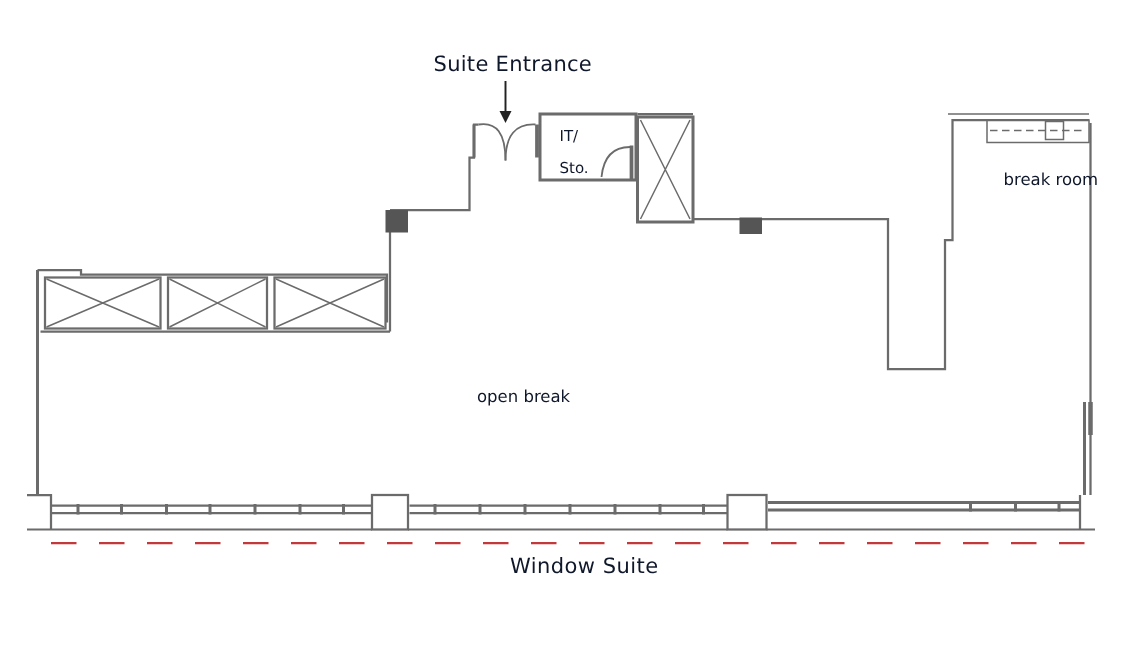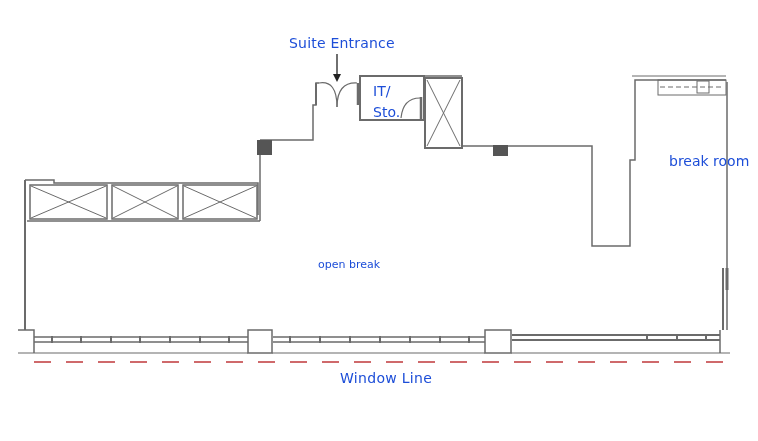--- a/index.html
+++ b/index.html
@@ -1,21 +1,21 @@
 <!DOCTYPE html>
 <html><head>
 <meta charset="utf-8">
 <style>
   html, body { margin: 0; padding: 0; background: #ffffff; }
   body { width: 758px; height: 441px; position: relative; overflow: hidden; font-family: "DejaVu Sans", sans-serif; }
   svg { position: absolute; left: 0; top: 0; }
-  .lbl { position: absolute; color: #1d4ed8; white-space: nowrap; }
+  .lbl { position: absolute; color: #0f172a; white-space: nowrap; }
   .suite { left: 289px; top: 35px; font-size: 14px; letter-spacing: 0.2px; }
-  .it { left: 373px; top: 81px; font-size: 14px; line-height: 21px; }
-  .break { left: 669px; top: 113px; font-size: 14px; margin-top: 40px; }
+  .it { left: 373px; top: 81px; font-size: 10px; line-height: 21px; }
+  .break { left: 669px; top: 113px; font-size: 11px; }
   .open { left: 318px; top: 258px; font-size: 11px; }
   .window { left: 340px; top: 370px; font-size: 14px; letter-spacing: 0.3px; }
 </style>
 </head>
 <body>
 
 <svg width="758" height="441" viewBox="0 0 758 441" xmlns="http://www.w3.org/2000/svg">
   <g fill="none" stroke="#6b6b6b" stroke-width="1.5">
 
     <path d="M25 180 L25 330" stroke-width="2"></path>
@@ -81,13 +81,13 @@
   <path d="M34 362 L725 362" stroke="#c0393b" stroke-width="1.5" stroke-dasharray="17 15"></path>
 </svg>
 
 <div class="lbl suite">Suite Entrance</div>
 <div class="lbl it">
   <div>IT/</div>
   <div>Sto.</div>
 </div>
 <div class="lbl break">break room</div>
 <div class="lbl open">open break</div>
-<div class="lbl window">Window Line</div>
+<div class="lbl window">Window Suite</div>
 
 </body></html>

